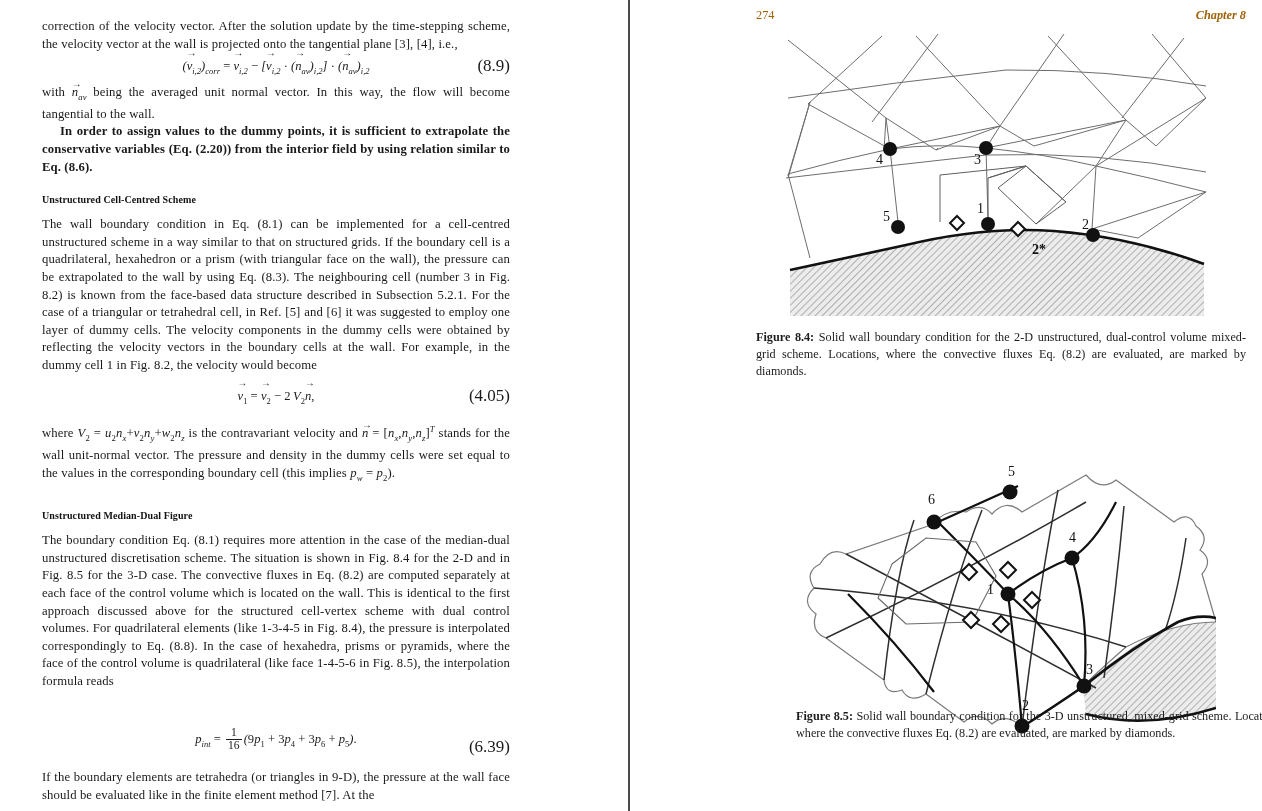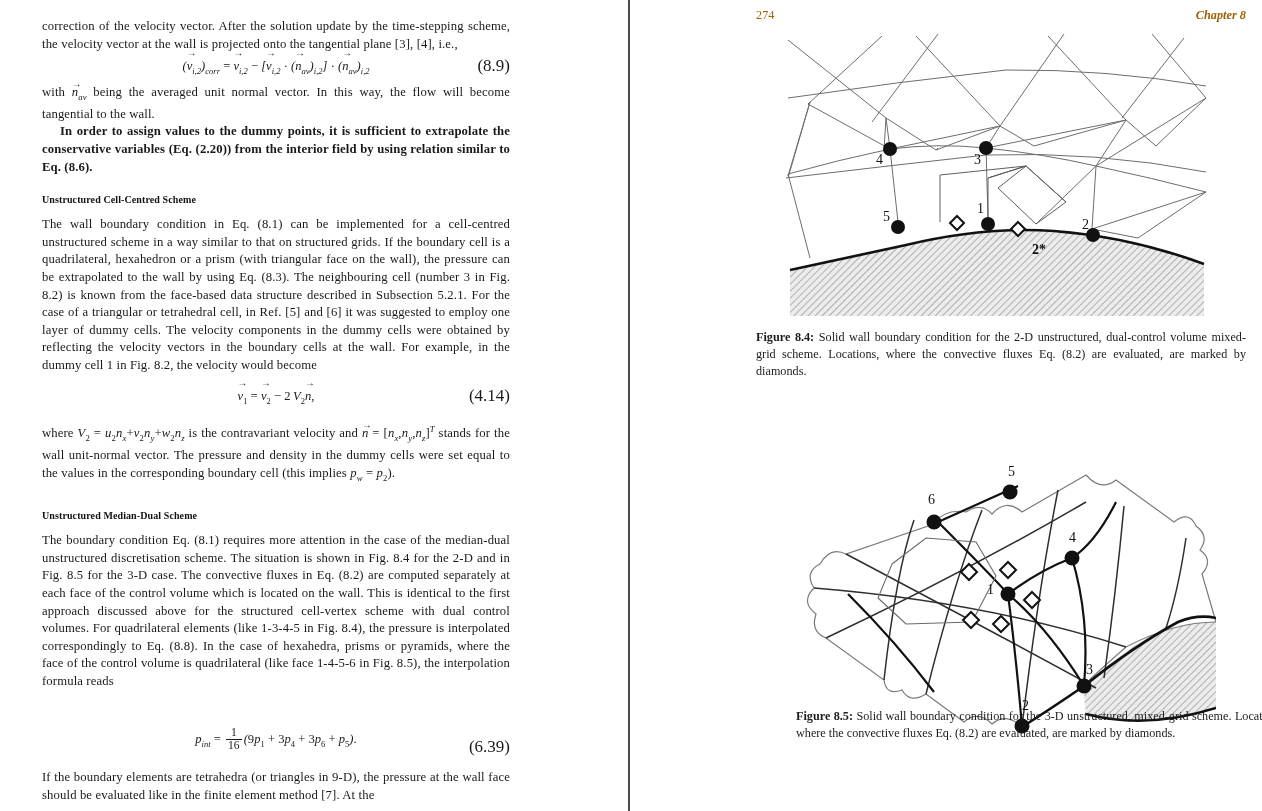--- a/index.html
+++ b/index.html
@@ -179,30 +179,30 @@
     <h3 class="subhead">Unstructured Cell-Centred Scheme</h3>
 
     <div class="gap-s"></div>
 
     <p class="para">The wall boundary condition in Eq. (8.1) can be implemented for a cell-centred unstructured scheme in a way similar to that on structured grids. If the boundary cell is a quadrilateral, hexahedron or a prism (with triangular face on the wall), the pressure can be extrapolated to the wall by using Eq. (8.3). The neighbouring cell (number 3 in Fig. 8.2) is known from the face-based data structure described in Subsection 5.2.1. For the case of a triangular or tetrahedral cell, in Ref. [5] and [6] it was suggested to employ one layer of dummy cells. The velocity components in the dummy cells were obtained by reflecting the velocity vectors in the boundary cells at the wall. For example, in the dummy cell 1 in Fig. 8.2, the velocity would become</p>
 
     <div class="gap-s"></div>
 
     <div class="eqline">
       <span class="eqbody"><span class="vvec"><span class="arr">→</span>v</span><sub class="sr">1</sub> <span class="rom">=</span> <span class="vvec"><span class="arr">→</span>v</span><sub class="sr">2</sub> <span class="rom">−</span> <span class="rom">2</span> V<sub class="sr">2</sub><span class="vvec"><span class="arr">→</span>n</span><span class="rom">,</span></span>
-      <span class="eqnum">(4.14)</span>
+      <span class="eqnum">(4.05)</span>
     </div>
 
     <div class="gap-s"></div>
 
     <p class="para">where <i>V</i><sub class="sr">2</sub> <span class="rom">=</span> <i>u</i><sub class="sr">2</sub><i>n<sub class="s">x</sub></i>+<i>v</i><sub class="sr">2</sub><i>n<sub class="s">y</sub></i>+<i>w</i><sub class="sr">2</sub><i>n<sub class="s">z</sub></i> is the contravariant velocity and <span style="font-style:italic"><span class="vvec"><span class="arr">→</span>n</span></span> <span class="rom">=</span> [<i>n<sub class="s">x</sub></i>,<i>n<sub class="s">y</sub></i>,<i>n<sub class="s">z</sub></i>]<sup class="sr"><i>T</i></sup> stands for the wall unit-normal vector. The pressure and density in the dummy cells were set equal to the values in the corresponding boundary cell (this implies <i>p<sub class="s">w</sub></i> <span class="rom">=</span> <i>p</i><sub class="sr">2</sub>).</p>
 
     <div class="gap-l"></div>
 
-    <h3 class="subhead">Unstructured Median-Dual Scheme</h3>
+    <h3 class="subhead">Unstructured Median-Dual Figure</h3>
 
     <div class="gap-s"></div>
 
     <p class="para">The boundary condition Eq. (8.1) requires more attention in the case of the median-dual unstructured discretisation scheme. The situation is shown in Fig. 8.4 for the 2-D and in Fig. 8.5 for the 3-D case. The convective fluxes in Eq. (8.2) are computed separately at each face of the control volume which is located on the wall. This is identical to the first approach discussed above for the structured cell-vertex scheme with dual control volumes. For quadrilateral elements (like 1-3-4-5 in Fig. 8.4), the pressure is interpolated correspondingly to Eq. (8.8). In the case of hexahedra, prisms or pyramids, where the face of the control volume is quadrilateral (like face 1-4-5-6 in Fig. 8.5), the interpolation formula reads</p>
 
     <div class="gap-s"></div>
 
     <div class="eqline" style="line-height:34px;margin-top:24px;">
       <span class="eqbody"><i>p<sub class="s">int</sub></i> <span class="rom">=</span> <span class="frac"><span class="num">1</span><span class="den">16</span></span>(<span class="rom">9</span><i>p</i><sub class="sr">1</sub> <span class="rom">+ 3</span><i>p</i><sub class="sr">4</sub> <span class="rom">+ 3</span><i>p</i><sub class="sr">6</sub> <span class="rom">+</span> <i>p</i><sub class="sr">5</sub>)<span class="rom">.</span></span>
       <span class="eqnum" style="top:8px;">(6.39)</span>

